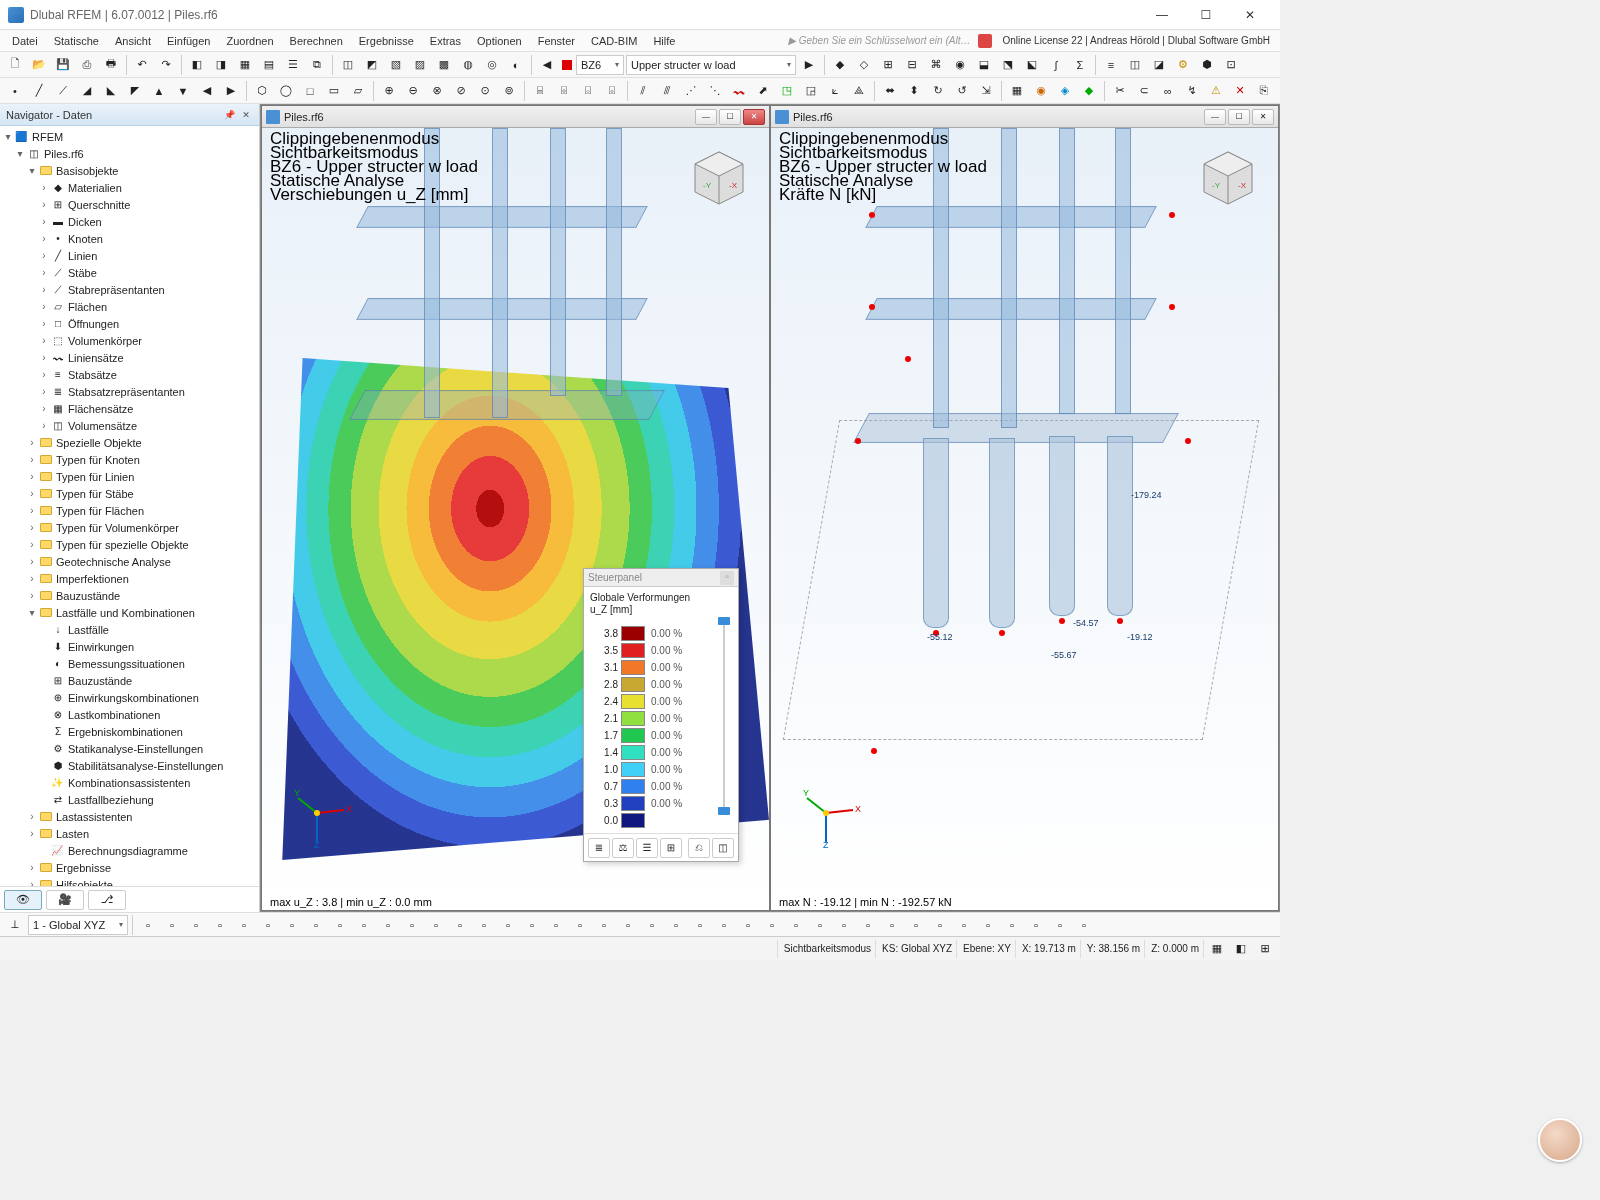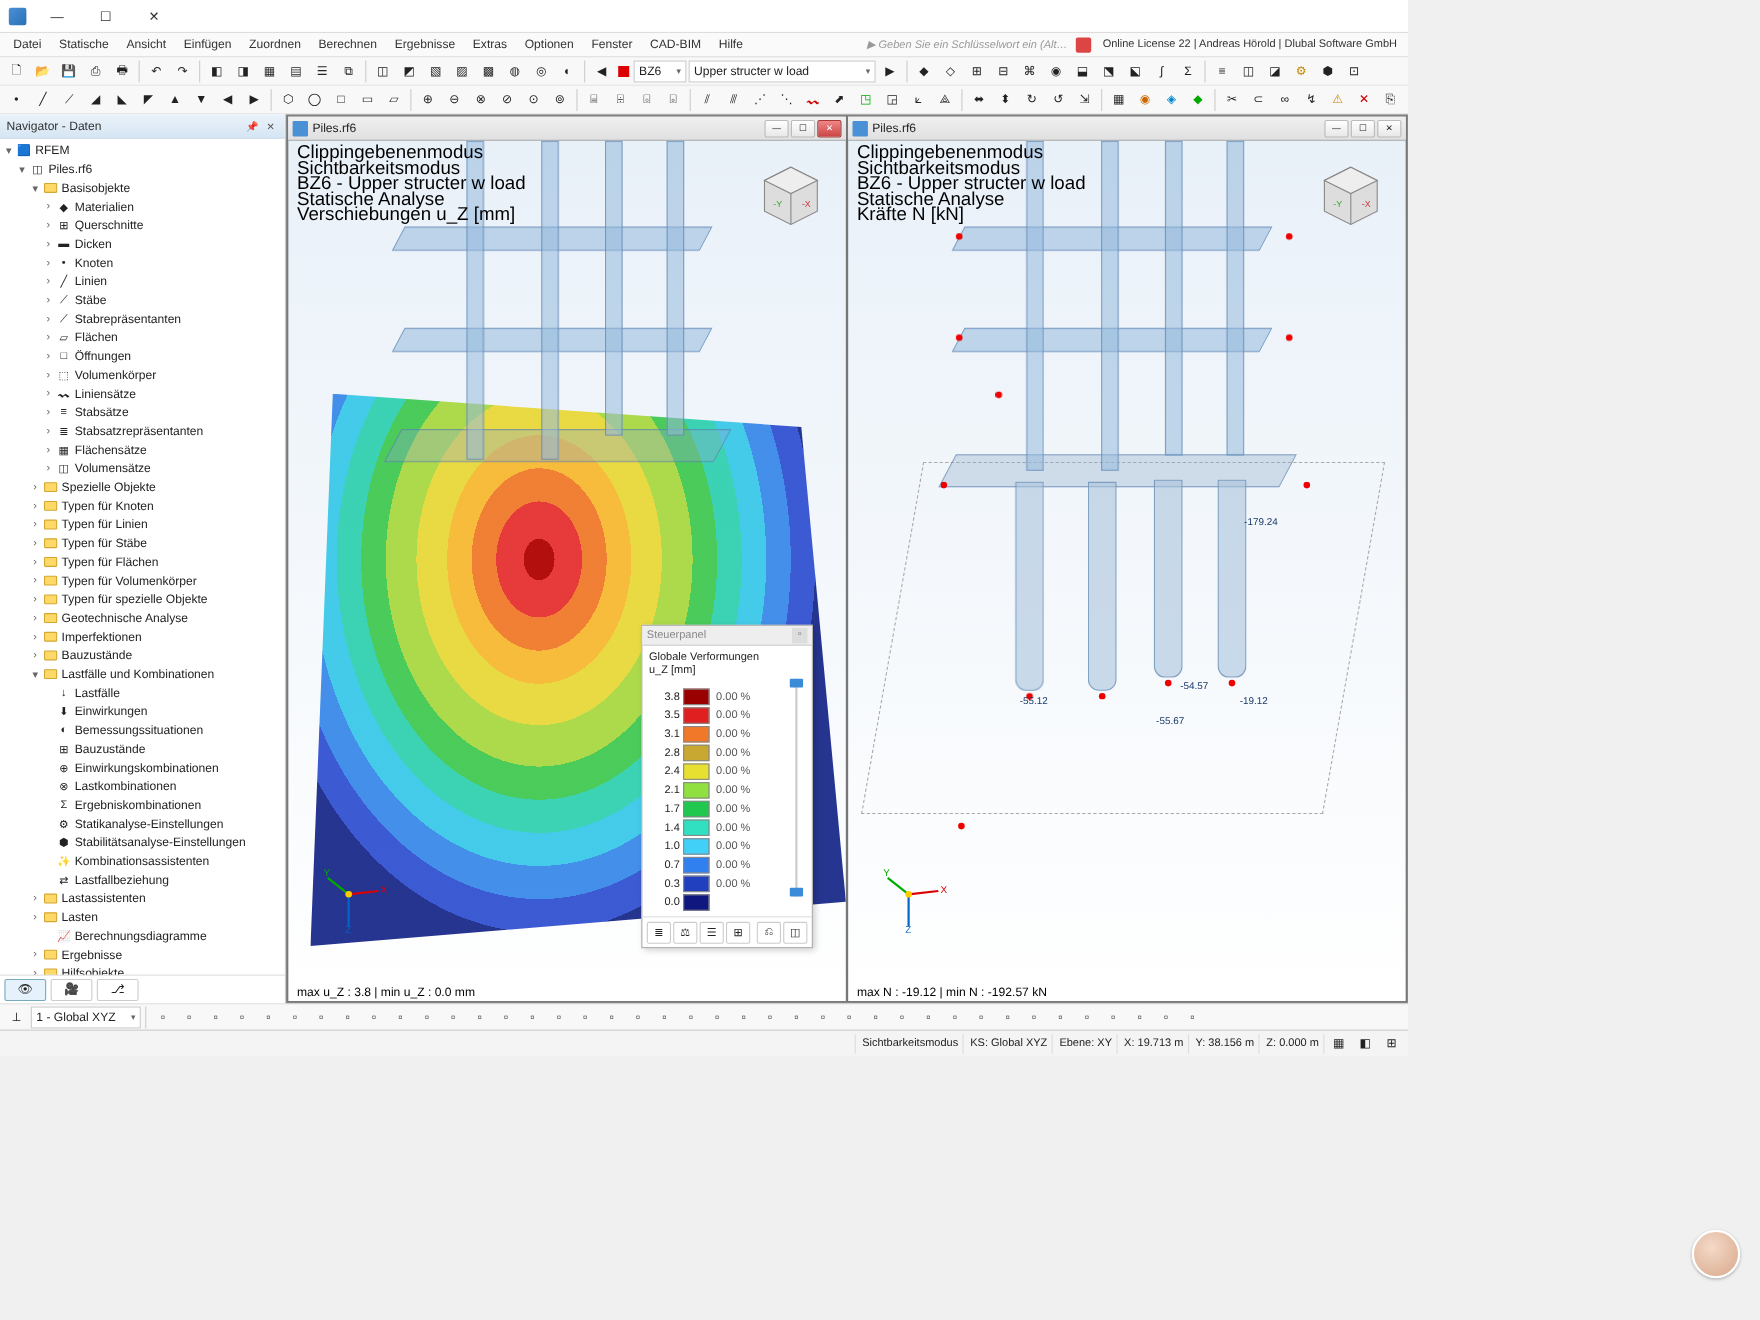--- a/index.html
+++ b/index.html
@@ -67,20 +67,21 @@
 .dot{position:absolute;width:6px;height:6px;background:#e00;border-radius:50%}
 .ground{position:absolute;border:1px dashed #aaa}
 .bottombar{height:24px;background:#f8f8f8;border-top:1px solid #ddd;display:flex;align-items:center;padding:0 4px;gap:2px;overflow:hidden}
 .valtag{position:absolute;font-size:9px;color:#1a3a6a;white-space:nowrap}
 </style>
 </head>
 <body>
 
 <div class="titlebar">
   <div class="appicon"></div>
+  <div class="title">Dlubal RFEM | 6.07.0012 | Piles.rf6</div>
   <div class="winbtn">—</div>
   <div class="winbtn">☐</div>
   <div class="winbtn">✕</div>
 </div>
 
 <div class="menubar">
   <span class="mitem">Datei</span>
   <span class="mitem">Statische</span>
   <span class="mitem">Ansicht</span>
   <span class="mitem">Einfügen</span>
@@ -667,21 +668,21 @@
         <div class="dot" style="left:398px;top:176px"></div>
         <div class="dot" style="left:134px;top:228px"></div>
         <div class="dot" style="left:84px;top:310px"></div>
         <div class="dot" style="left:414px;top:310px"></div>
         <div class="dot" style="left:162px;top:502px"></div>
         <div class="dot" style="left:228px;top:502px"></div>
         <div class="dot" style="left:288px;top:490px"></div>
         <div class="dot" style="left:346px;top:490px"></div>
         <div class="dot" style="left:100px;top:620px"></div>
 
-        <div class="valtag" style="left:360px;top:341px">-179.24</div>
+        <div class="valtag" style="left:360px;top:362px">-179.24</div>
         <div class="valtag" style="left:302px;top:490px">-54.57</div>
         <div class="valtag" style="left:156px;top:504px">-55.12</div>
         <div class="valtag" style="left:280px;top:522px">-55.67</div>
         <div class="valtag" style="left:356px;top:504px">-19.12</div>
 
         <svg class="navcube" viewBox="0 0 60 60">
           <polygon points="30,4 54,16 54,44 30,56 6,44 6,16" fill="#ddd" stroke="#888"></polygon>
           <polygon points="30,4 54,16 30,28 6,16" fill="#eee" stroke="#888"></polygon>
           <line x1="30" y1="28" x2="30" y2="56" stroke="#888"></line>
           <text x="40" y="40" font-size="8" fill="#c33">-X</text>

